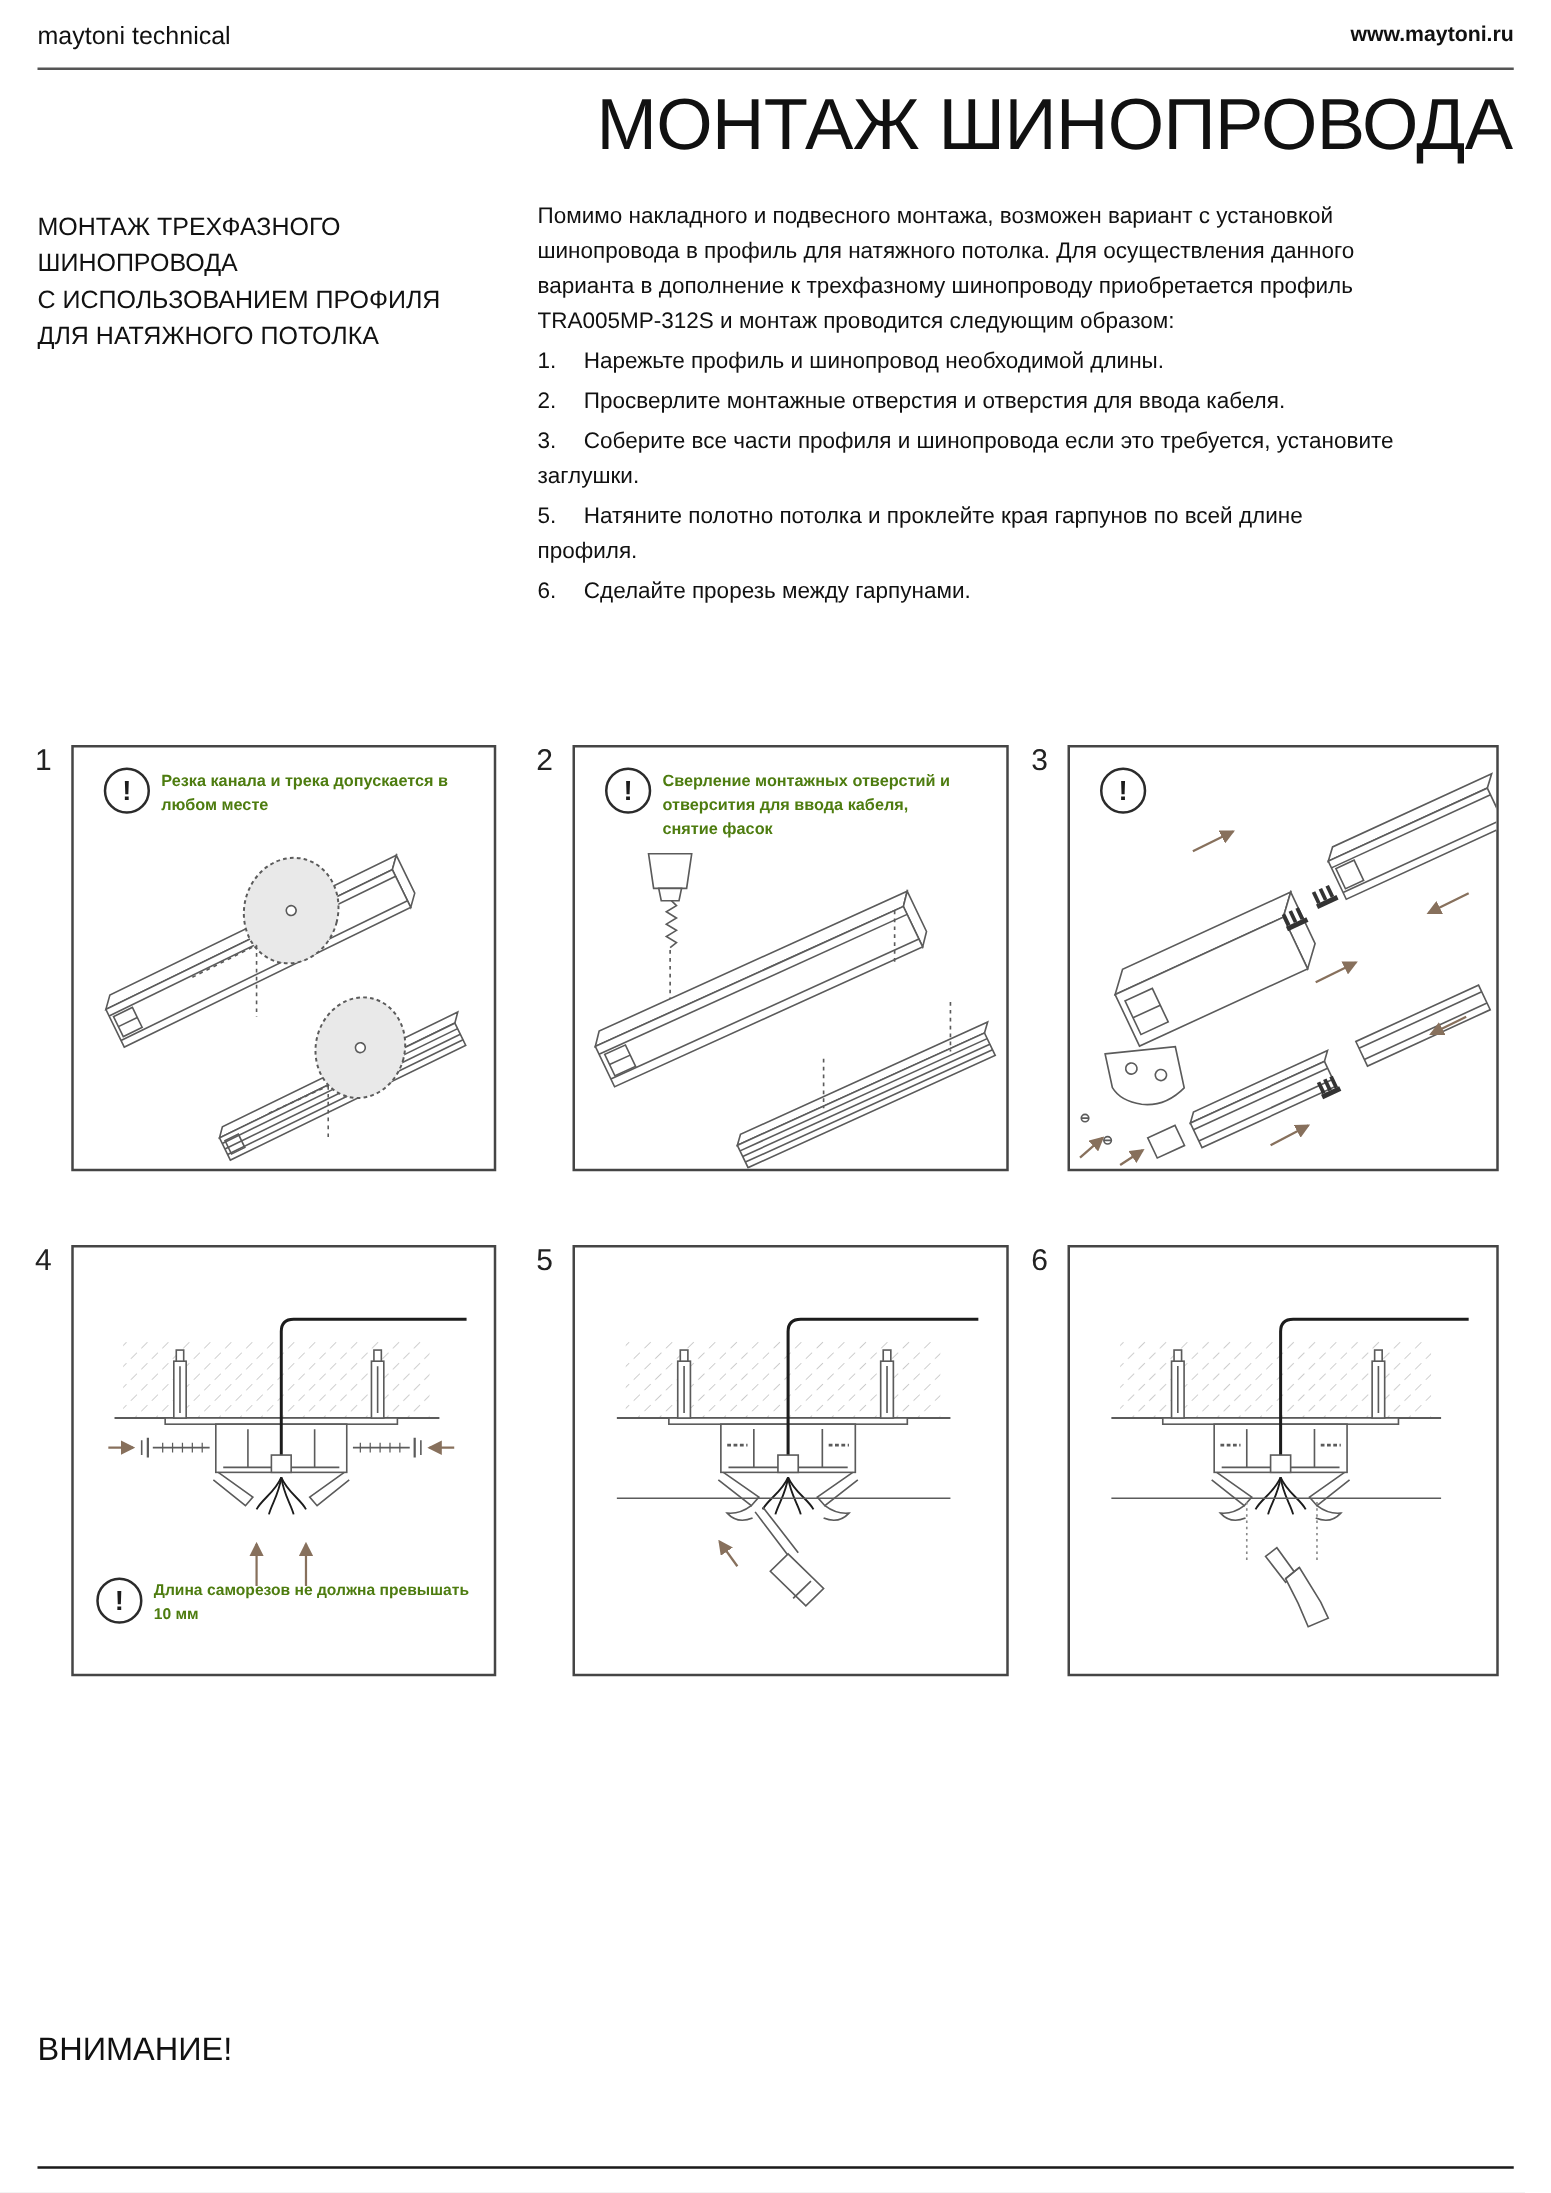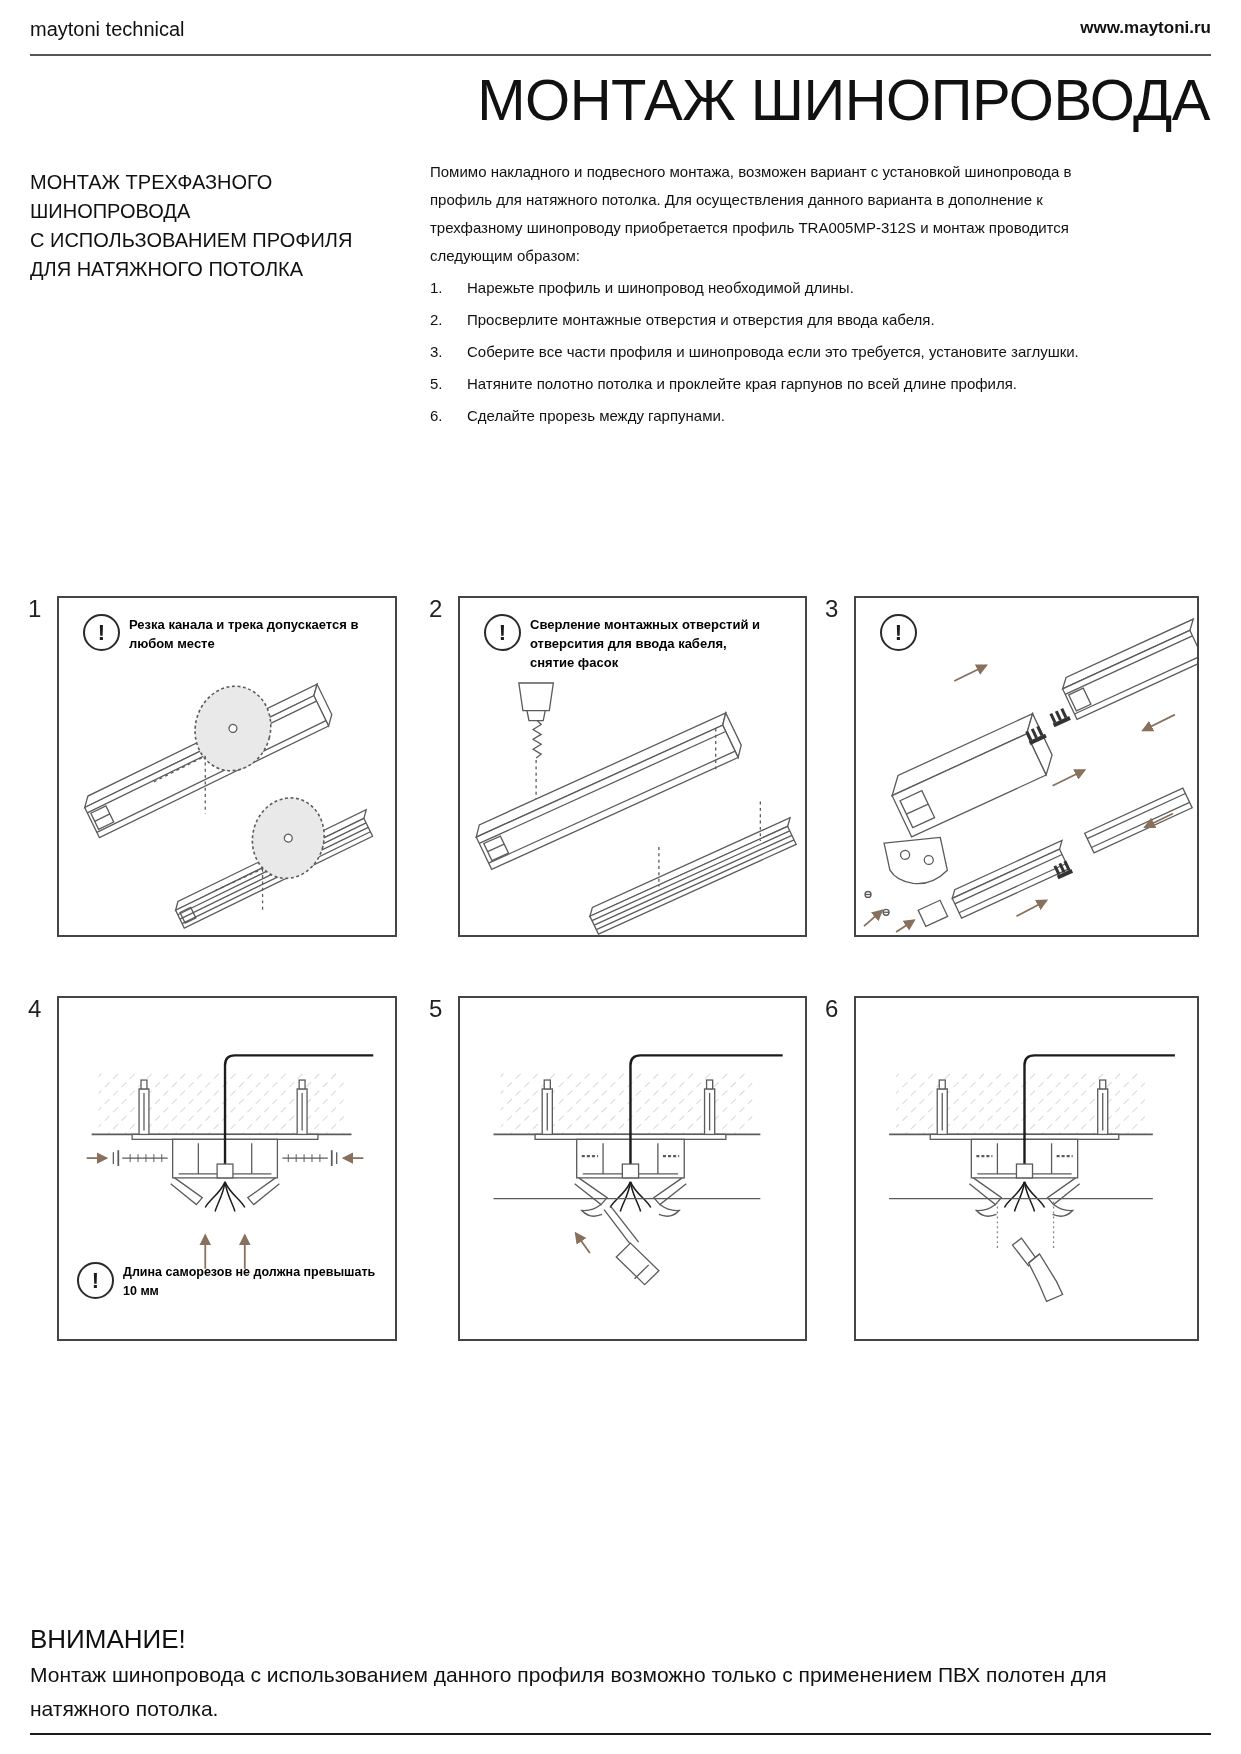--- a/index.html
+++ b/index.html
@@ -14,34 +14,34 @@
   }
   .abs{position:absolute;}
   
   .brand{left:30px;top:18px;font-size:20px;}
   .site{right:30px;top:18px;font-size:17px;font-weight:bold;}
   .top-rule{left:30px;right:30px;top:54px;height:2px;background:#555;}
   .doc-title{right:31px;top:66px;font-size:58px;font-weight:500;letter-spacing:-0.5px;white-space:nowrap;}
   
   .lead-heading{left:30px;top:168px;width:360px;font-size:20px;line-height:29px;}
   .lead-heading span{display:block;}
-  .lead-body{left:430px;top:158px;width:690px;font-size:15px;line-height:28px;}
+  .lead-body{left:430px;top:158px;width:690px;font-size:18px;line-height:28px;}
   .steps{margin-top:3px;}
   .step{margin-top:4px;}
   .step-num{display:inline-block;min-width:37px;}
   
   .fig{position:absolute;border:2px solid #454545;background:#fff;box-sizing:border-box;}
   .fig svg{position:absolute;left:0;top:0;width:100%;height:100%;}
   .fig-num{position:absolute;font-size:24px;color:#222;}
   .fig-note{position:absolute;display:flex;}
   .warn-icon{
     flex:0 0 auto;width:33px;height:33px;border:2.5px solid #2b2b2b;border-radius:50%;
     font-weight:bold;font-size:22px;line-height:33px;text-align:center;color:#1c1c1c;background:#fff;
   }
-  .fig-caption{font-weight:bold;font-size:13px;line-height:19px;color:#000000;margin-left:9px;padding-top:1px;}
+  .fig-caption{font-weight:bold;font-size:13px;line-height:19px;color:#4d7c0f;margin-left:9px;padding-top:1px;}
   
   .attn-title{left:30px;top:1624px;font-size:26px;}
   .attn-body{left:30px;top:1658px;width:1140px;font-size:21px;line-height:34px;}
   .bottom-rule{left:30px;right:30px;top:1733px;height:2px;background:#1a1a1a;}
 </style>
 </head>
 <body>
 
 <div class="page">
 
@@ -358,16 +358,15 @@
         <line x1="141" y1="206" x2="141" y2="254" stroke="#888" stroke-dasharray="2 3"></line>
         <line x1="197" y1="206" x2="197" y2="254" stroke="#888" stroke-dasharray="2 3"></line>
         <polygon points="156,250 165,243 180,264 172,271" fill="#fff"></polygon>
         <polygon points="172,268 183,259 200,287 206,300 190,307 182,288" fill="#fff"></polygon>
         <line x1="172" y1="268" x2="183" y2="259"></line>
       </g>
     </svg>
   </div>
 
   <div class="abs attn-title">ВНИМАНИЕ!</div>
-  <div class="abs attn-body">Монтаж шинопровода с использованием данного профиля возможно только с применением ПВХ полотен для натяжного потолка.</div>
   <div class="abs bottom-rule"></div>
 
 </div>
 
 </body></html>

